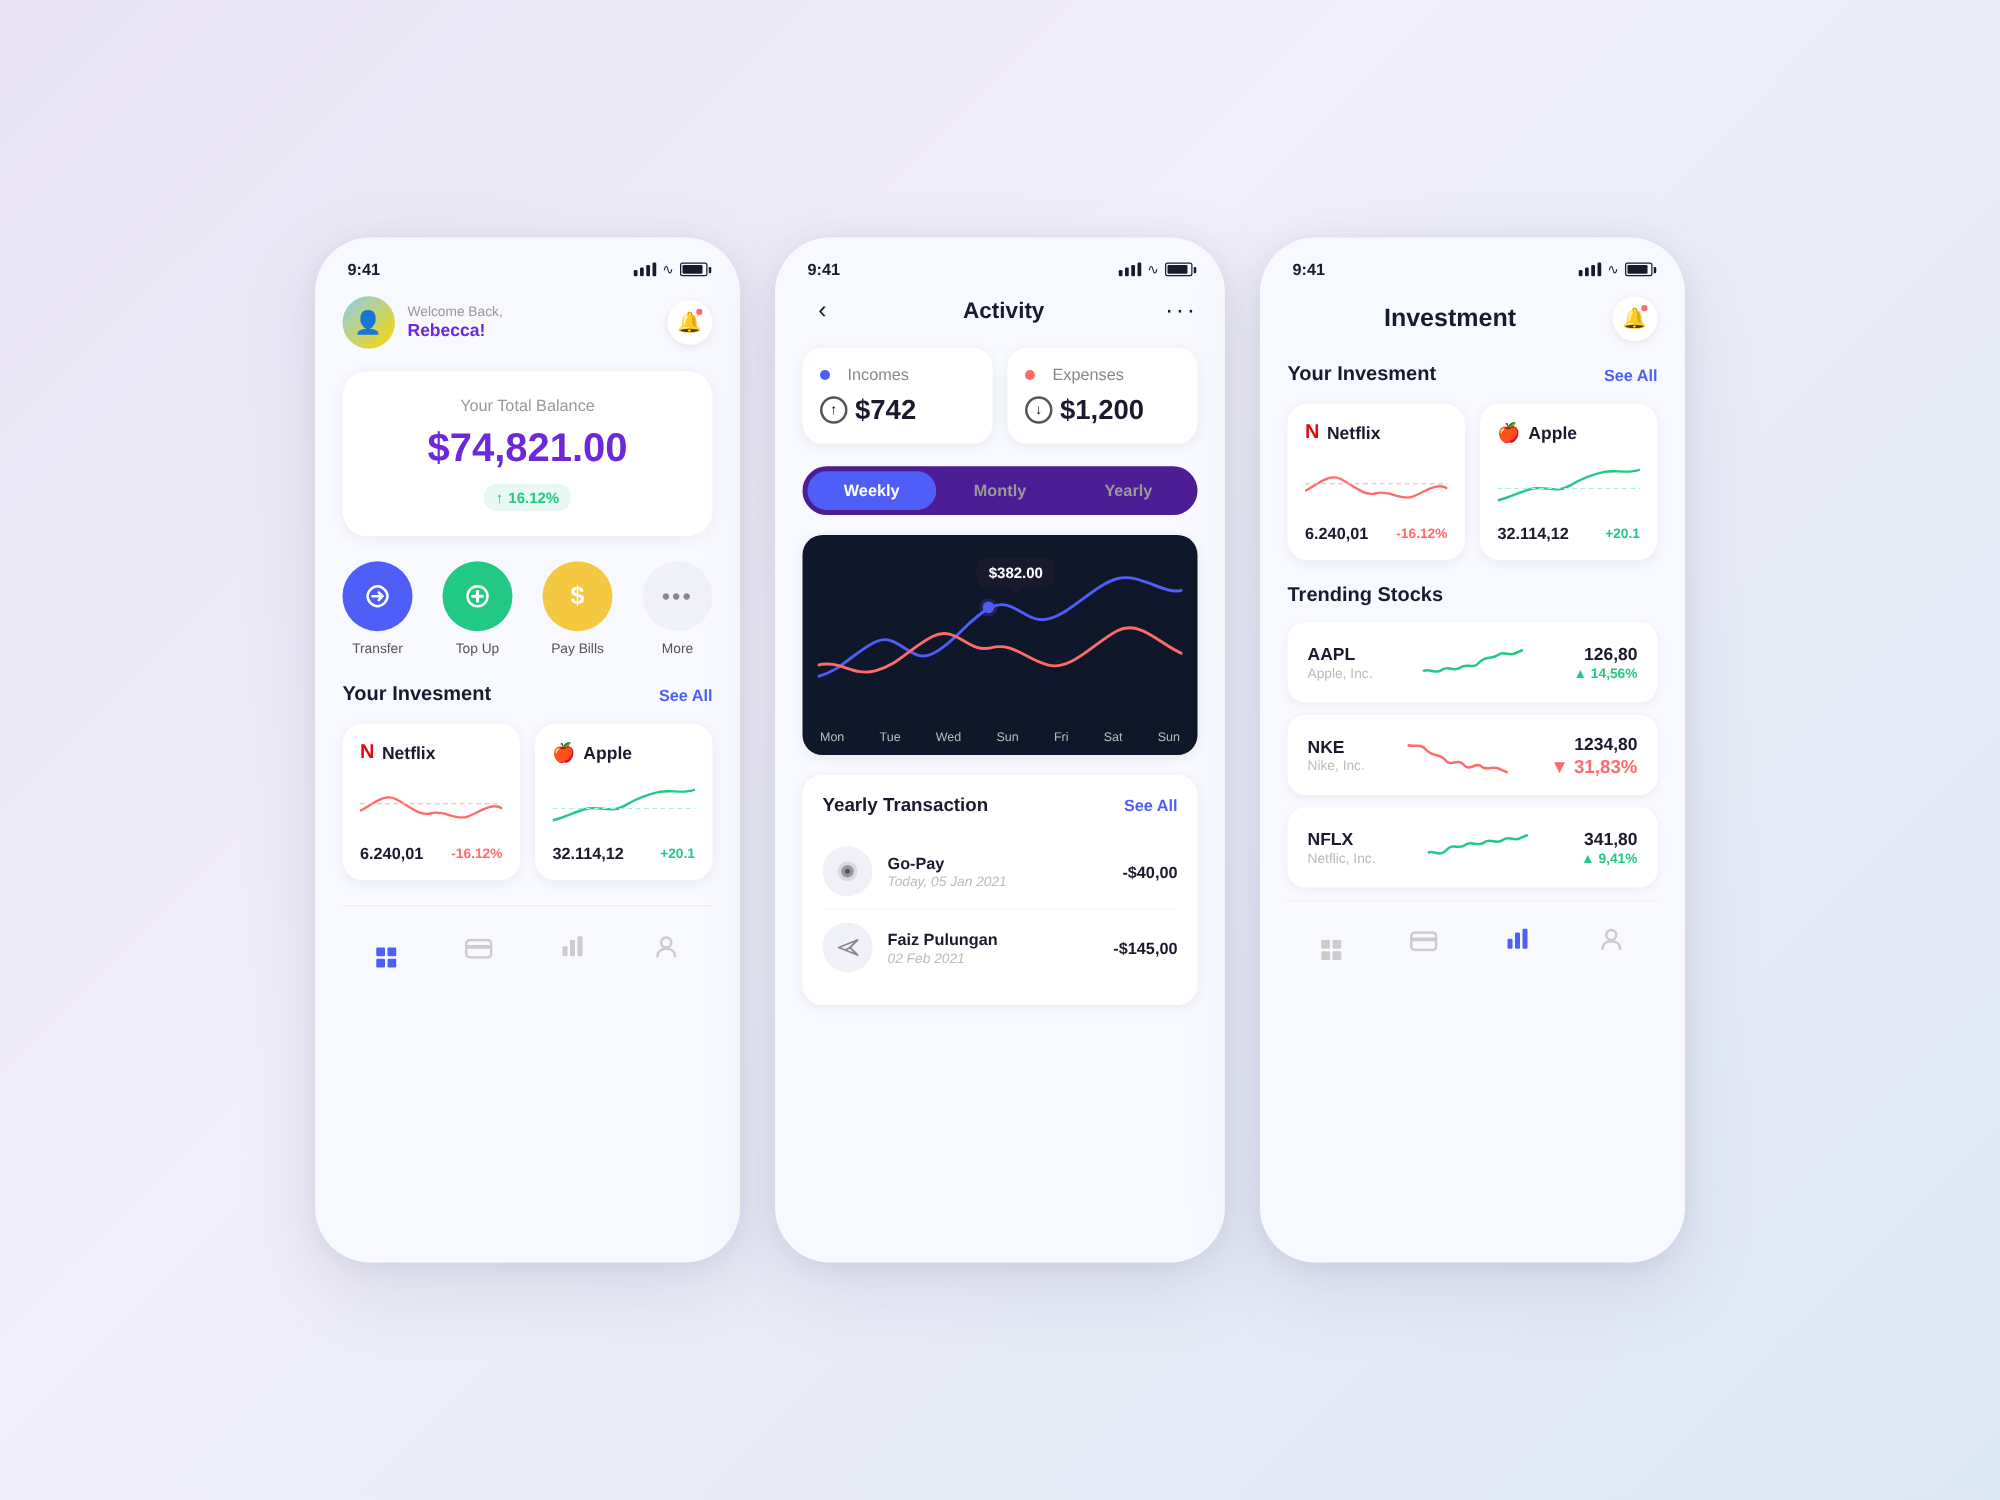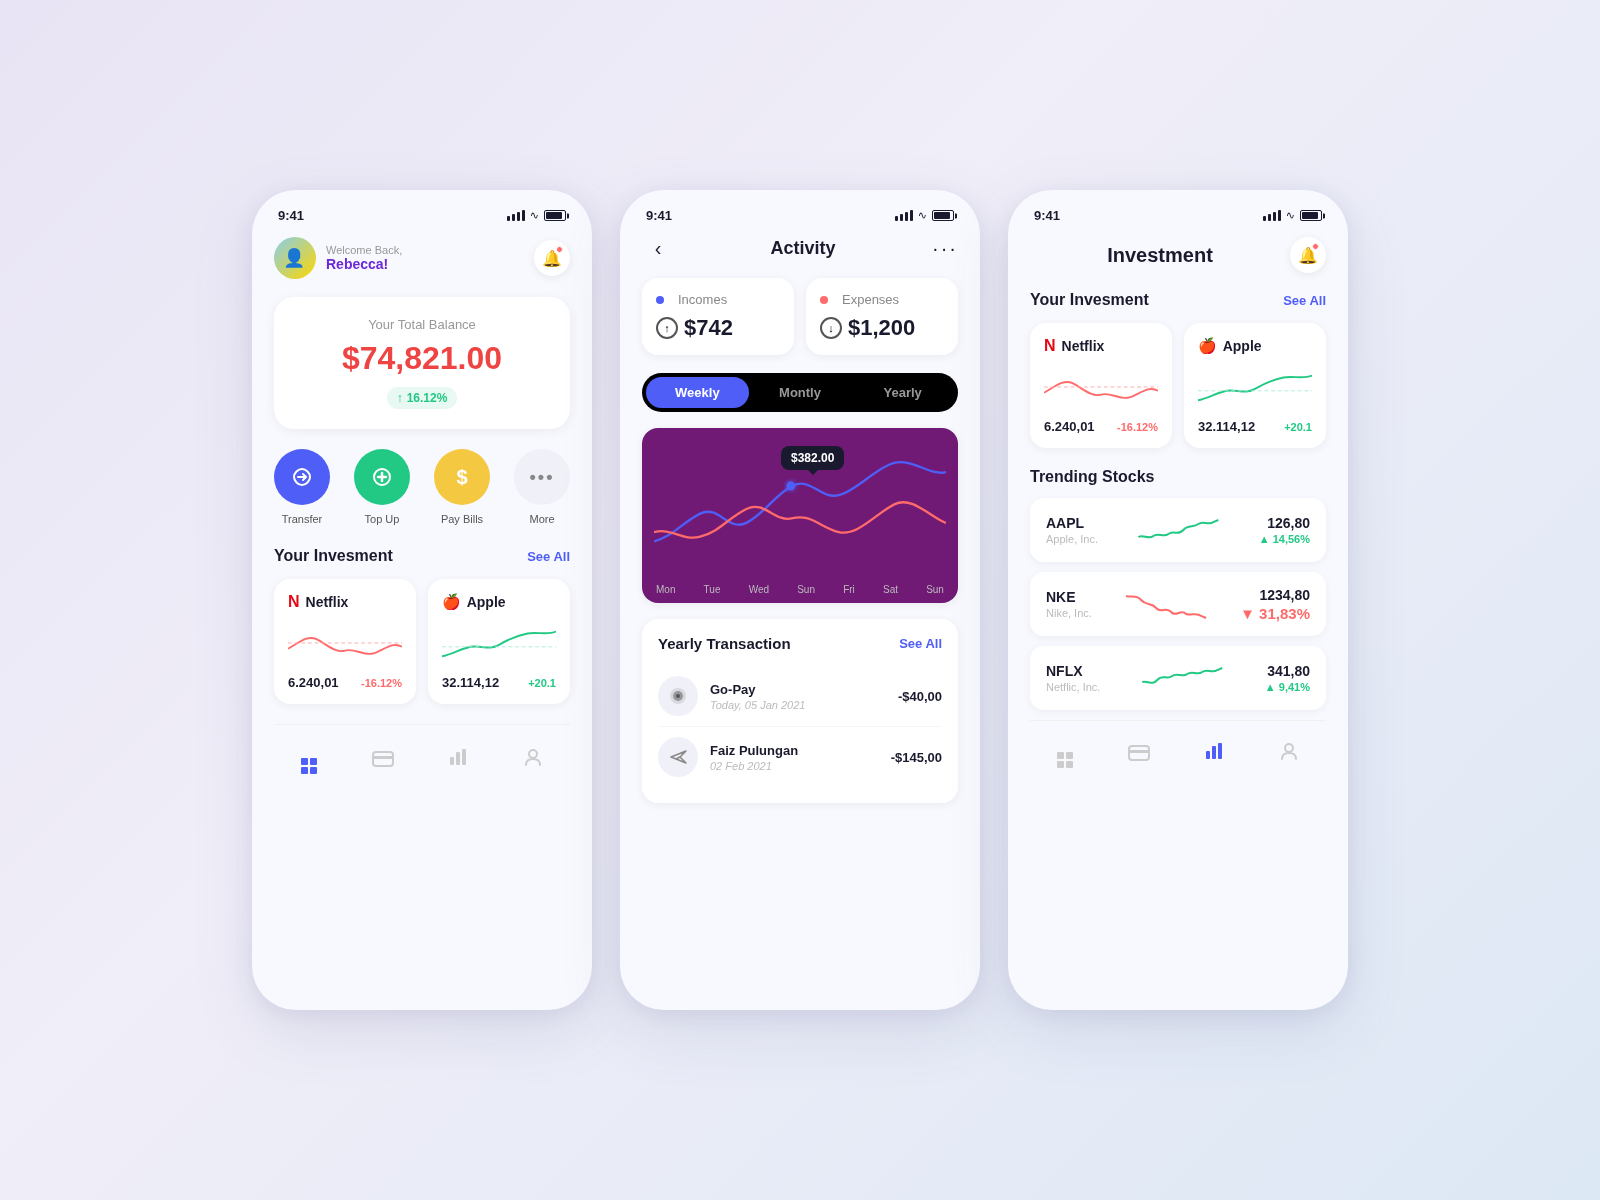--- a/index.html
+++ b/index.html
@@ -144,21 +144,21 @@
     
     .balance-card {
       background: white;
       border-radius: 20px;
       padding: 20px;
       text-align: center;
       margin-bottom: 20px;
       box-shadow: 0 2px 12px rgba(0,0,0,0.06);
     }
     .balance-label { font-size: 13px; color: #999; margin-bottom: 8px; }
-    .balance-amount { font-size: 32px; font-weight: 800; color: #ef4444; margin-bottom: 10px; text-align: center; }
+    .balance-amount { font-size: 32px; font-weight: 800; color: #6d28d9; margin-bottom: 10px; text-align: center; }
     .balance-change {
       display: inline-flex;
       align-items: center;
       gap: 4px;
       background: #e8f8f2;
       color: #22c984;
       border-radius: 20px;
       padding: 4px 10px;
       font-size: 12px;
       font-weight: 600;
@@ -304,21 +304,21 @@
       border: 2px solid #555;
       display: flex;
       align-items: center;
       justify-content: center;
       font-size: 11px;
     }
     .stat-value { font-size: 22px; font-weight: 800; color: #1a1a2e; }
 
     .tab-selector {
       display: flex;
-      background: #000000;
+      background: #4c1d95;
       border-radius: 25px;
       padding: 4px;
       margin-bottom: 16px;
     }
     .tab-item {
       flex: 1;
       text-align: center;
       padding: 8px;
       border-radius: 20px;
       font-size: 13px;
@@ -326,21 +326,21 @@
       color: #999;
       cursor: pointer;
     }
     .tab-item.active {
       background: #4f5ef7;
       color: white;
     }
 
     
     .chart-area {
-      background: #701a75;
+      background: #0f172a;
       border-radius: 16px;
       padding: 16px 12px 8px;
       margin-bottom: 16px;
       box-shadow: 0 2px 10px rgba(0,0,0,0.06);
       position: relative;
     }
     .chart-tooltip {
       position: absolute;
       top: 18px;
       left: 50%;

